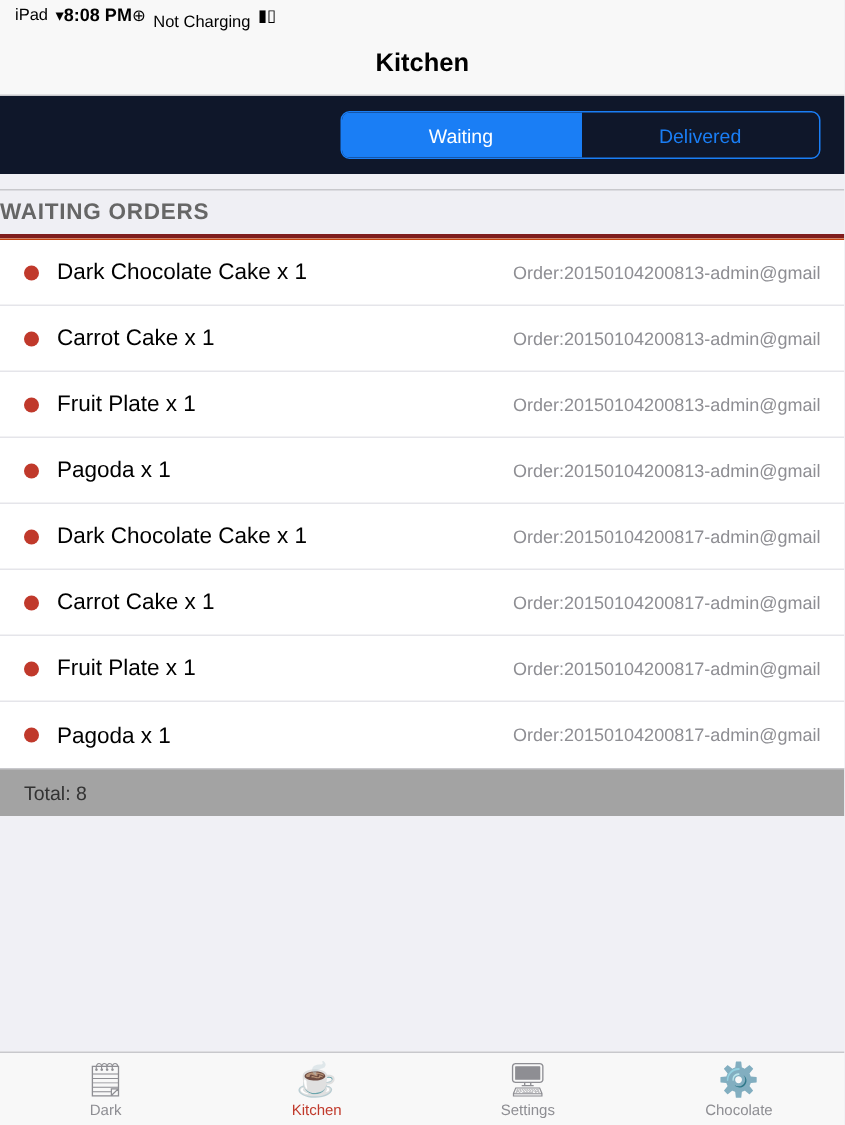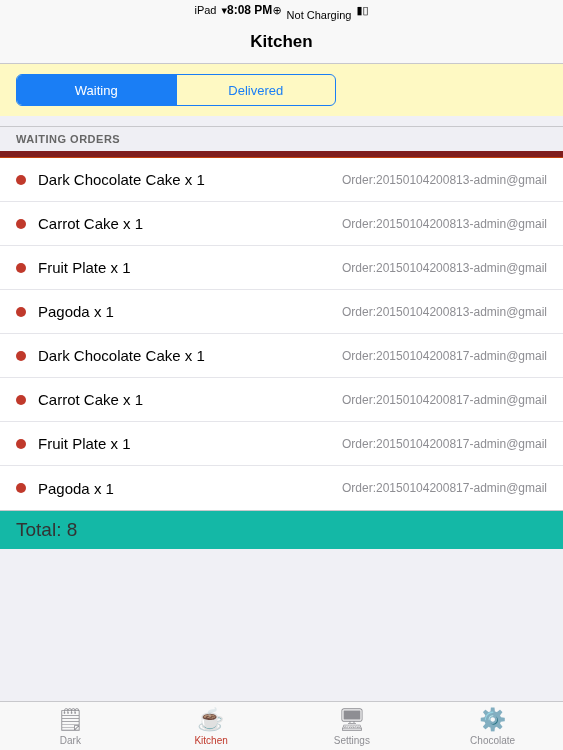--- a/index.html
+++ b/index.html
@@ -11,21 +11,21 @@
       overflow: hidden;
       position: relative;
     }
 
     
     .status-bar {
       height: 20px;
       background: #f8f8f8;
       display: flex;
       align-items: center;
-      justify-content: center;
+      justify-content: flex-start;
       padding: 0 10px;
       font-size: 11px;
       font-weight: 500;
       color: #000;
     }
     .status-left { display: flex; align-items: center; gap: 5px; }
     .status-right { display: flex; align-items: center; gap: 5px; }
 
     
     .nav-bar {
@@ -37,24 +37,24 @@
       justify-content: center;
     }
     .nav-title {
       font-size: 17px;
       font-weight: 600;
       color: #000;
     }
 
     
     .segment-control-wrap {
-      background: #fef9c3;
+      background: #0f172a;
       padding: 10px 16px 10px;
       display: flex;
-      justify-content: flex-start;
+      justify-content: flex-end;
     }
     .segment-control {
       display: flex;
       border: 1.5px solid #1a7ef5;
       border-radius: 6px;
       overflow: hidden;
       width: 320px;
     }
     .segment-btn {
       flex: 1;
@@ -75,27 +75,27 @@
     
     .content-area {
       background: #f0f0f5;
       height: calc(750px - 20px - 44px - 50px - 49px);
       overflow-y: auto;
     }
 
     
     .section-header {
       background: #efeff4;
-      padding: 6px 16px;
-      font-size: 11px;
+      padding: 6px 0;
+      font-size: 15px;
       font-weight: 600;
       color: #666;
       letter-spacing: 0.5px;
       border-top: 1px solid #c8c8cc;
-      border-bottom: 6px solid #7f1d1d;
+      border-bottom: 3px solid #7f1d1d;
       margin-top: 10px;
     }
 
     
     .table {
       background: #fff;
       border-top: 1px solid #c2410c;
     }
     .table-row {
       display: flex;
@@ -119,24 +119,24 @@
       color: #000;
       flex: 1;
     }
     .row-order {
       font-size: 12px;
       color: #8e8e93;
     }
 
     
     .total-footer {
-      background: #14b8a6;
+      background: #a3a3a3;
       border-top: 1px solid #c8c8cc;
       padding: 8px 16px;
-      font-size: 19px;
+      font-size: 13px;
       color: #333;
     }
 
     
     .tab-bar {
       position: absolute;
       bottom: 0;
       left: 0;
       right: 0;
       height: 49px;

